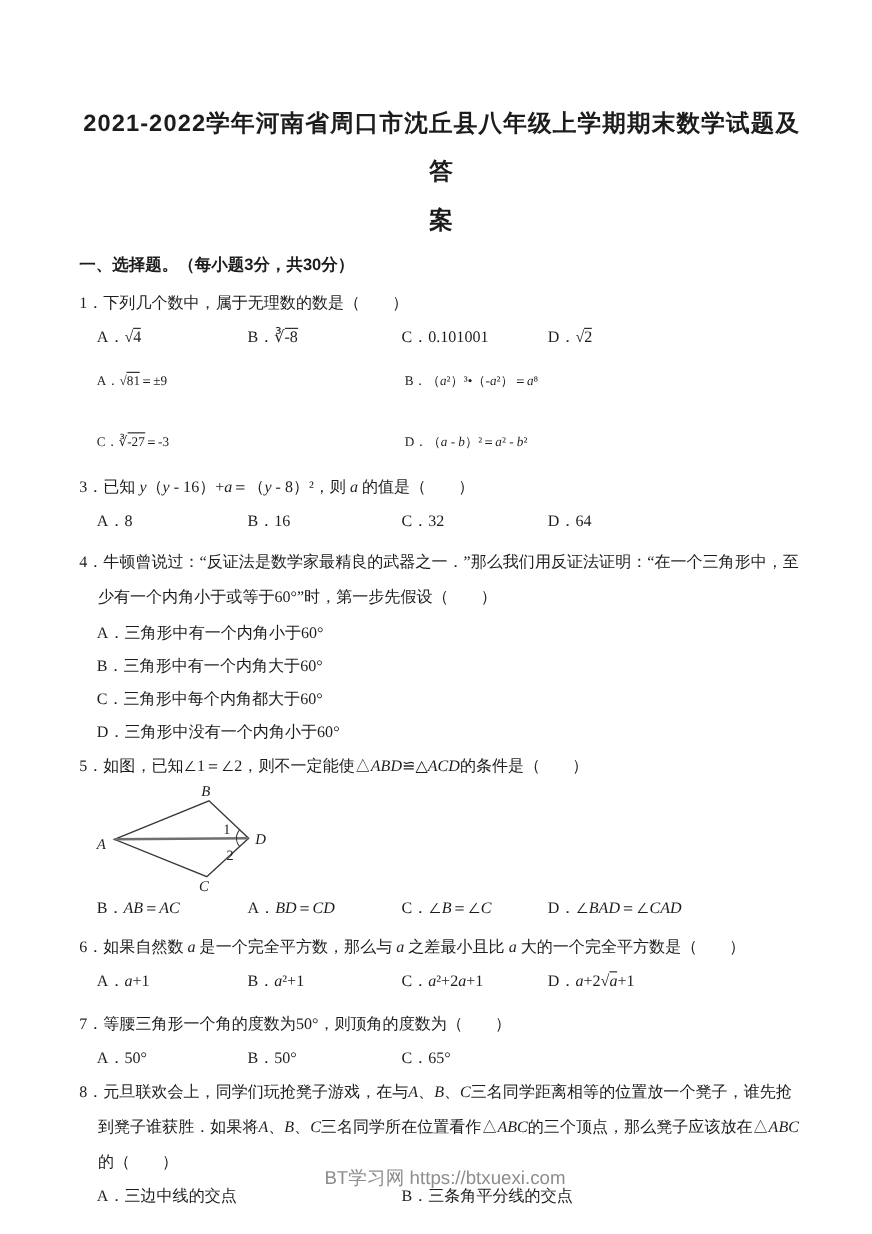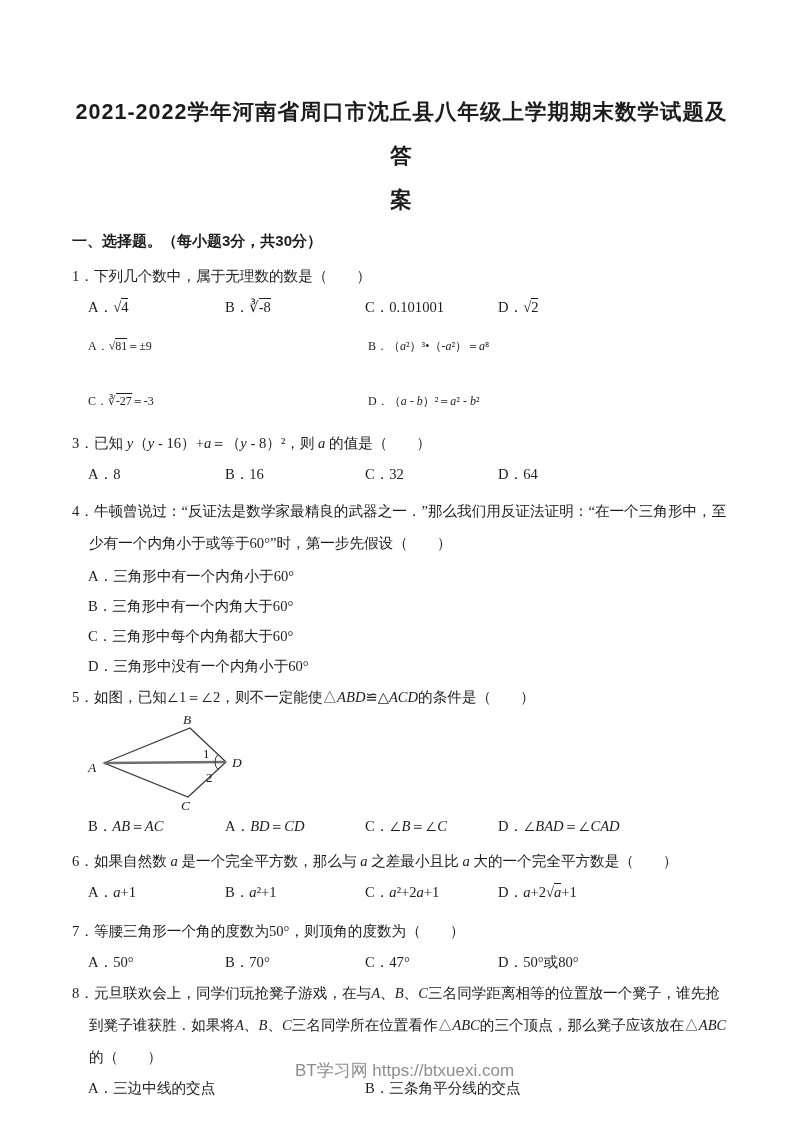--- a/index.html
+++ b/index.html
@@ -165,23 +165,22 @@
         <span>B．<i>a</i>²+1</span>
         <span>C．<i>a</i>²+2<i>a</i>+1</span>
         <span>D．<i>a</i>+2√<span class="vinc"><i>a</i></span>+1</span>
       </div>
     </div>
 
     <div class="q">
       <p class="stem mt8">7．等腰三角形一个角的度数为50°，则顶角的度数为（　　）</p>
       <div class="opts4">
         <span>A．50°</span>
-        <span>B．70°</span>
-        <span>C．47°</span>
-        <span>D．50°或80°</span>
+        <span>B．50°</span>
+        <span>C．65°</span>
       </div>
     </div>
 
     <div class="q">
       <p class="stem">8．元旦联欢会上，同学们玩抢凳子游戏，在与<i>A</i>、<i>B</i>、<i>C</i>三名同学距离相等的位置放一个凳子，谁先抢到凳子谁获胜．如果将<i>A</i>、<i>B</i>、<i>C</i>三名同学所在位置看作△<i>ABC</i>的三个顶点，那么凳子应该放在△<i>ABC</i>的（　　）</p>
       <div class="opts2b">
         <span>A．三边中线的交点</span>
         <span>B．三条角平分线的交点</span>
       </div>
     </div>

